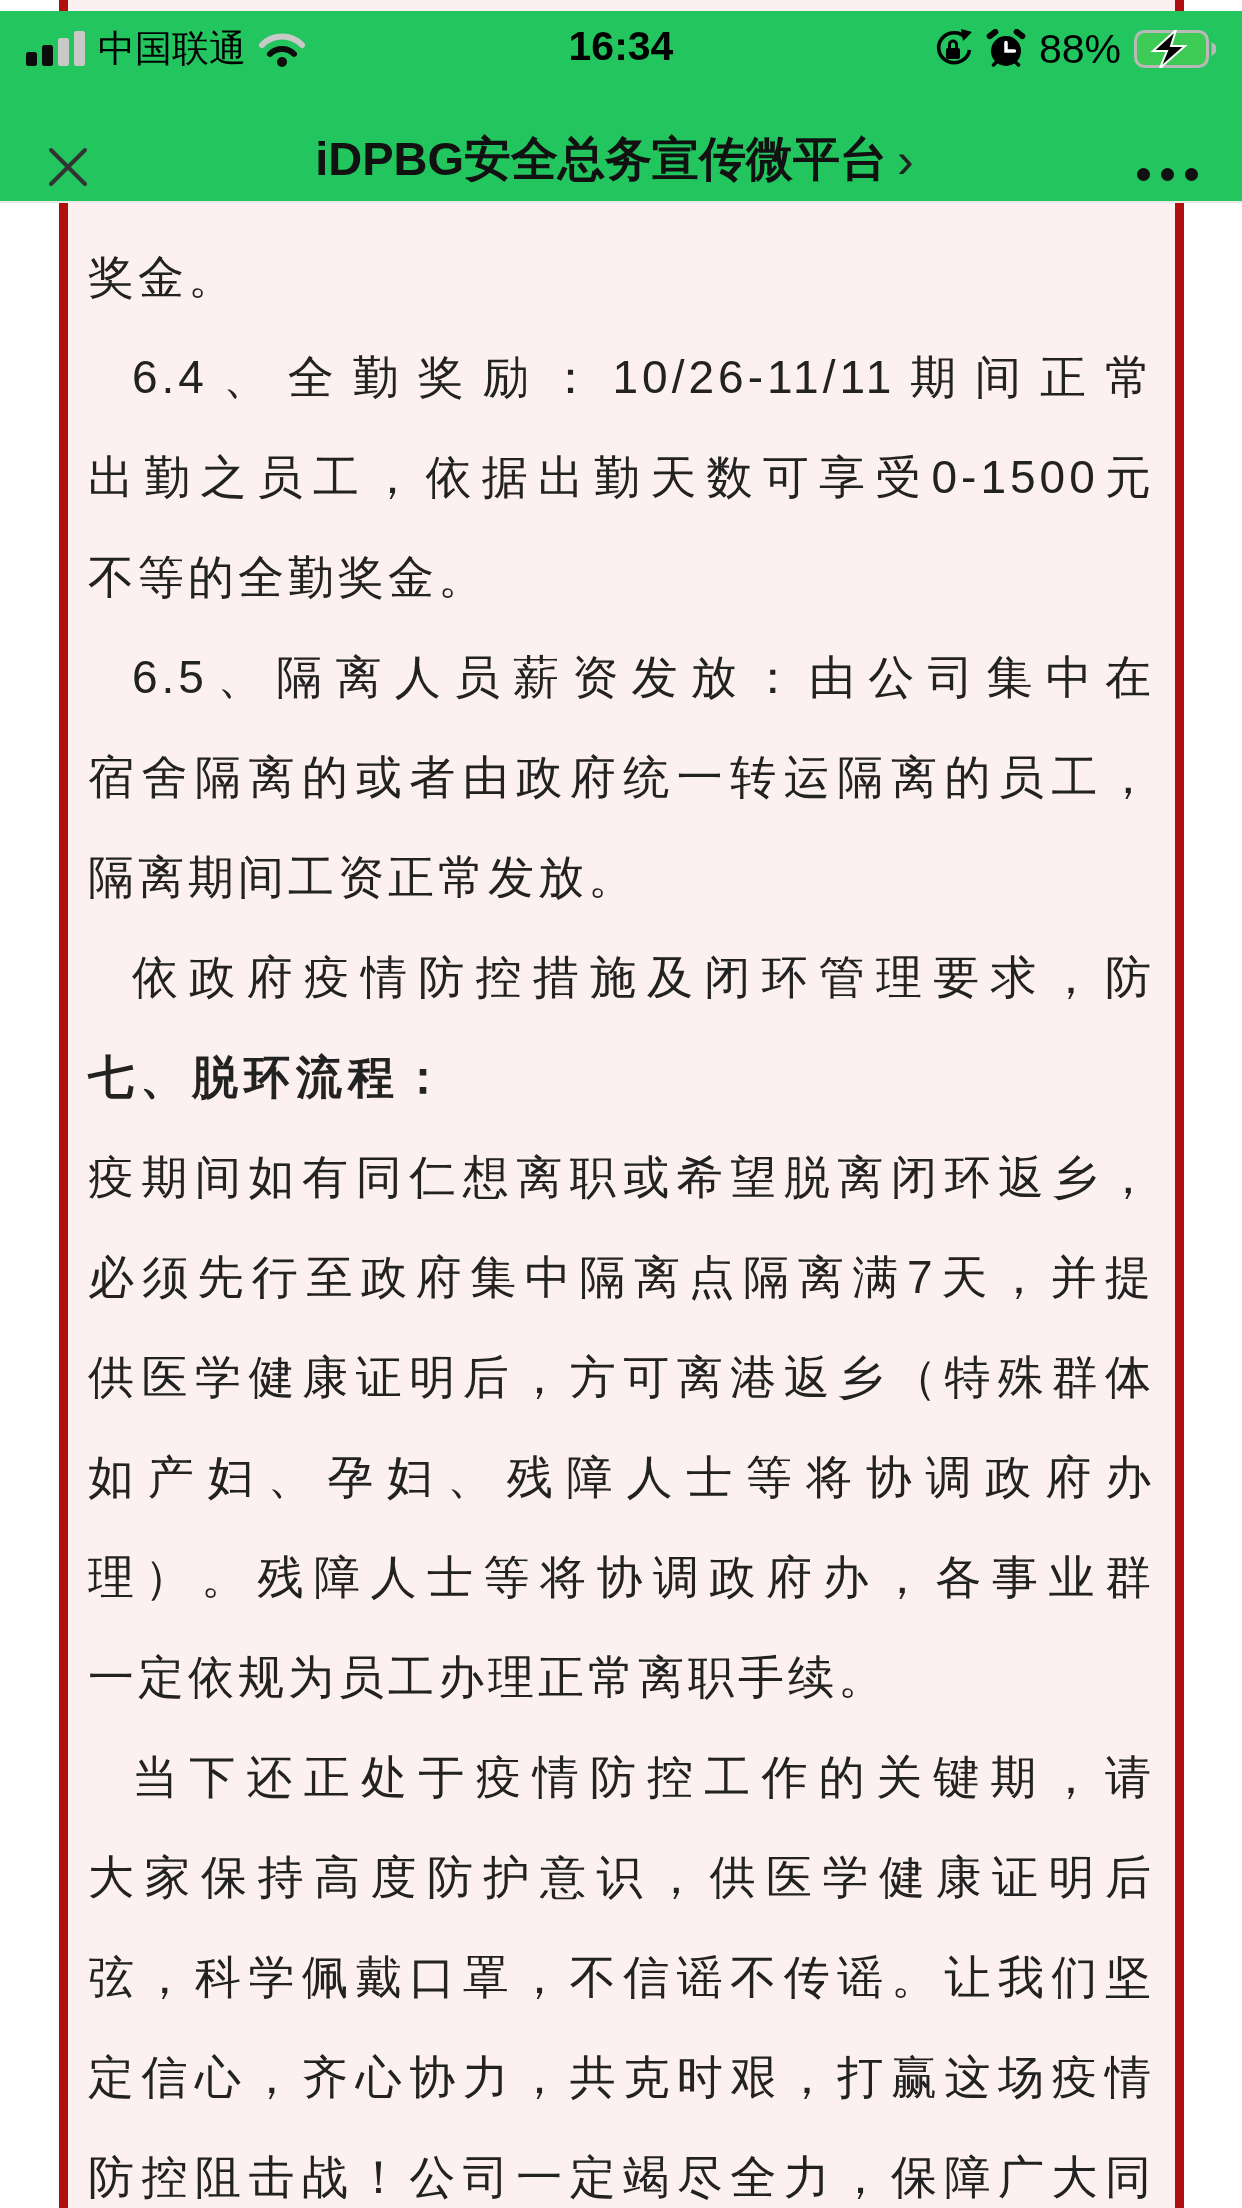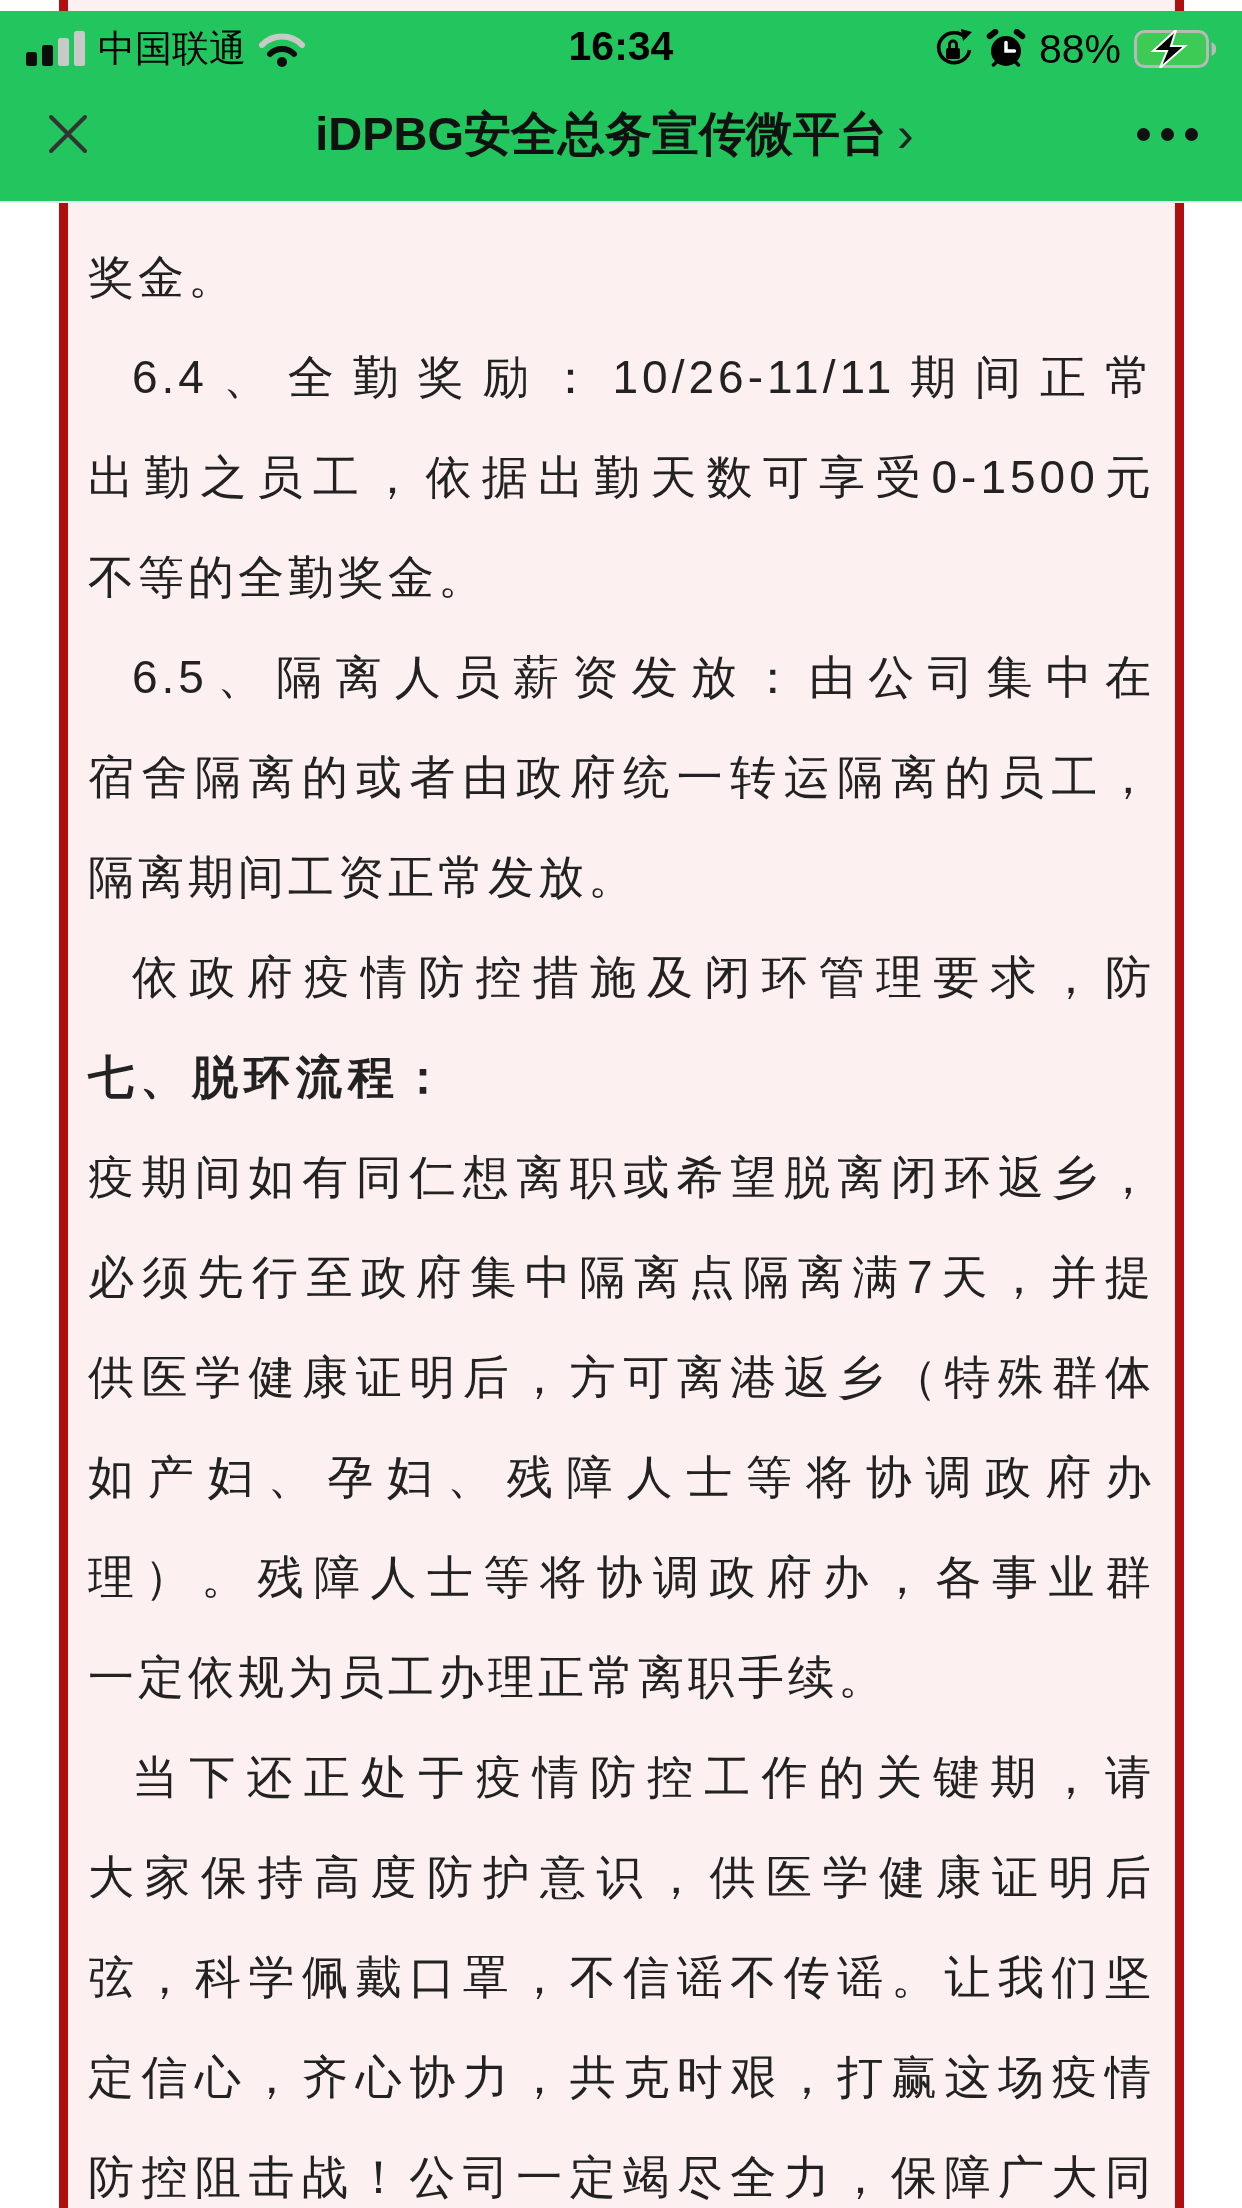--- a/index.html
+++ b/index.html
@@ -39,21 +39,21 @@
   .sb-left { display:flex; align-items:center; gap:12px; }
   .carrier { font-size:37px; color:#000; }
   .sb-time {
     position:absolute; left:0; right:0; top:12px; text-align:center;
     font-size:41px; font-weight:600; color:#000; pointer-events:none;
   }
   .sb-right { margin-left:auto; display:flex; align-items:center; gap:13px;text-align:center; }
   .percent { font-size:41px; color:#000; }
 
   .nav-bar {
-    height:124px; display:flex; align-items:center;
+    height:124px; display:flex; align-items:flex-end;
     padding:0 44px 10px 44px; box-sizing:border-box;
   }
   .close-btn { width:48px; height:48px; cursor:pointer; flex:0 0 auto; }
   .nav-title {
     flex:1; display:flex; align-items:center; justify-content:center;
     font-size:47px; font-weight:600; color:#111; white-space:nowrap;
     cursor:pointer; min-width:0;
   }
   .nav-title .chevron { font-weight:400; font-size:50px; color:#222; margin-left:10px; }
   .more-btn { display:flex; align-items:center; gap:11px; cursor:pointer; flex:0 0 auto; padding:10px 0; }

